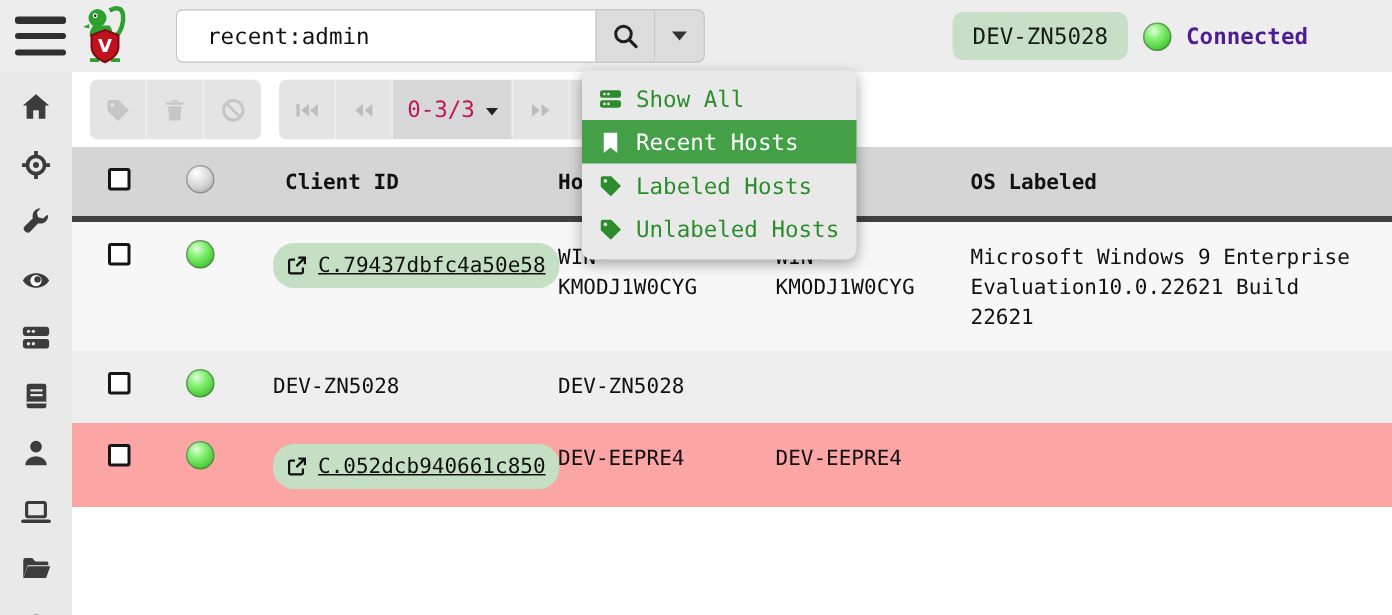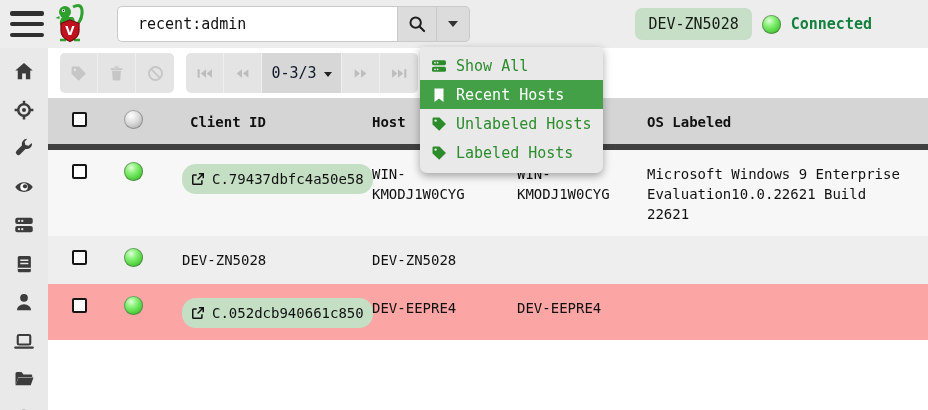--- a/index.html
+++ b/index.html
@@ -26,58 +26,58 @@
     border-radius:0 5px 5px 0;display:flex;align-items:center;justify-content:center;cursor:pointer;}
   .caret-down{width:0;height:0;border-left:5px solid transparent;border-right:5px solid transparent;
     border-top:6px solid #333;}
   .status-cluster{margin-left:auto;margin-right:56px;display:flex;align-items:center;gap:10px;}
   .host-badge{background:#c6dfc6;border-radius:7px;padding:7px 13px;font-size:15px;color:#161b16;}
   .ball{width:19px;height:19px;border-radius:50%;}
   .ball-green{background:radial-gradient(circle at 38% 30%,#e2fcdb 0%,#8af279 30%,#44cb32 72%,#2f9e22 100%);
     box-shadow:inset 0 0 0 1px rgba(90,90,90,.55);}
   .ball-gray{background:radial-gradient(circle at 38% 30%,#ffffff 0%,#d9d9d9 45%,#9b9b9b 100%);
     box-shadow:inset 0 0 0 1px rgba(110,110,110,.55);}
-  .connected-label{font-size:15px;font-weight:bold;color:#15803d;}
+  .connected-label{font-size:15px;font-weight:bold;color:#4c1d95;}
   
   .sidebar{position:absolute;left:0;top:48px;width:48px;height:362px;background:#e9e9e9;
     display:flex;flex-direction:column;align-items:center;padding-top:13px;gap:18.5px;}
   .side-ic{width:22px;height:22px;display:flex;align-items:center;justify-content:center;
     color:#3c3c3c;cursor:pointer;}
   .side-ic svg{width:20px;height:20px;}
   
   .main{position:absolute;left:48px;top:48px;width:880px;height:362px;background:#fff;}
   .toolbar{height:50px;display:flex;align-items:center;gap:12px;padding-left:12px;background:#fff;}
   .btngroup{display:flex;border-radius:5px;overflow:hidden;}
   .tbtn{width:38px;height:40px;background:#e4e4e4;display:flex;align-items:center;
     justify-content:center;border-right:1px solid #efefef;cursor:default;}
   .btngroup .tbtn:last-child{border-right:none;}
   .tbtn svg{width:17px;height:17px;}
   .pagerbtn{width:80px;height:40px;background:#d7d7d7;display:flex;align-items:center;
-    justify-content:center;gap:7px;font-size:15px;color:#0f172a;cursor:pointer;border-right:1px solid #efefef;}
+    justify-content:center;gap:7px;font-size:15px;color:#be185d;cursor:pointer;border-right:1px solid #efefef;}
   .pager-caret{width:0;height:0;border-left:4.5px solid transparent;border-right:4.5px solid transparent;
     border-top:5.5px solid #222;margin-top:2px;}
   
   .table{width:880px;}
   .trow{display:grid;grid-template-columns:56px 70px 190px 145px 130px 1fr;align-items:start;}
-  .thead{background:#d5d5d5;border-bottom:6px solid #404040;min-height:48px;font-weight:bold;}
+  .thead{background:#d5d5d5;border-bottom:4px solid #404040;min-height:48px;font-weight:bold;}
   .cell{padding:14px 8px 12px 8px;line-height:20px;}
   .cell-check{padding-left:24px;}
   .cell-circle{padding-left:20px;padding-top:12px;}
   .cell-cid{padding-left:16px;}
   .r0{background:#f7f7f7;min-height:70px;}
   .r1{background:#eeeeee;min-height:48px;}
   .r2{background:#fca5a5;min-height:53px;}
   .checkbox{width:15px;height:15px;border:2px solid #151515;border-radius:2px;background:#fff;cursor:pointer;}
   .cid-badge{display:inline-flex;align-items:center;gap:7px;background:#c5dfc5;border-radius:14px;
-    padding:5px 9px;cursor:pointer;}
+    padding:5px 9px;cursor:pointer;text-decoration:underline;}
   .cid-badge svg{width:14px;height:14px;}
   .hostcell{max-width:120px;overflow-wrap:break-word;}
   .oscell{padding-left:8px;max-width:285px;}
   
-  .filtermenu{position:absolute;left:420px;top:47px;width:183px;background:#e9e9e9;z-index:60;
+  .filtermenu{position:absolute;left:388px;top:47px;width:183px;background:#e9e9e9;z-index:60;
     border-radius:4px 4px 7px 7px;box-shadow:0 3px 9px rgba(0,0,0,.35);padding:4px 0 6px 0;}
   .fitem{display:flex;align-items:center;gap:9px;padding:5px 11px;min-height:29px;
     font-size:15px;color:#2c8c2c;cursor:pointer;}
   .fitem svg{width:16px;height:16px;flex:0 0 16px;}
   .fitem.selected{background:#43a047;color:#ffffff;}
 </style>
 </head>
 <body>
 
 <div class="topbar">
@@ -325,22 +325,22 @@
     <svg viewBox="0 0 16 16">
       <path d="M3.5 1.5 h9 v13.5 l-4.5 -3.6 -4.5 3.6 z" fill="#ffffff"></path>
     </svg>
     <span>Recent Hosts</span>
   </div>
   <div class="fitem">
     <svg viewBox="0 0 16 16">
       <path d="M1.5 8.5 V2.8 a1.3 1.3 0 0 1 1.3 -1.3 h5.7 L15 8 l-6.8 6.8 z" fill="currentColor"></path>
       <circle cx="4.6" cy="4.6" r="1.2" fill="#e9e9e9"></circle>
     </svg>
-    <span>Unlabeled Hosts</span>
+    <span>Labeled Hosts</span>
   </div>
   <div class="fitem">
     <svg viewBox="0 0 16 16">
       <path d="M1.5 8.5 V2.8 a1.3 1.3 0 0 1 1.3 -1.3 h5.7 L15 8 l-6.8 6.8 z" fill="currentColor"></path>
       <circle cx="4.6" cy="4.6" r="1.2" fill="#e9e9e9"></circle>
     </svg>
-    <span>Labeled Hosts</span>
+    <span>Unlabeled Hosts</span>
   </div>
 </div>
 
 </body></html>

